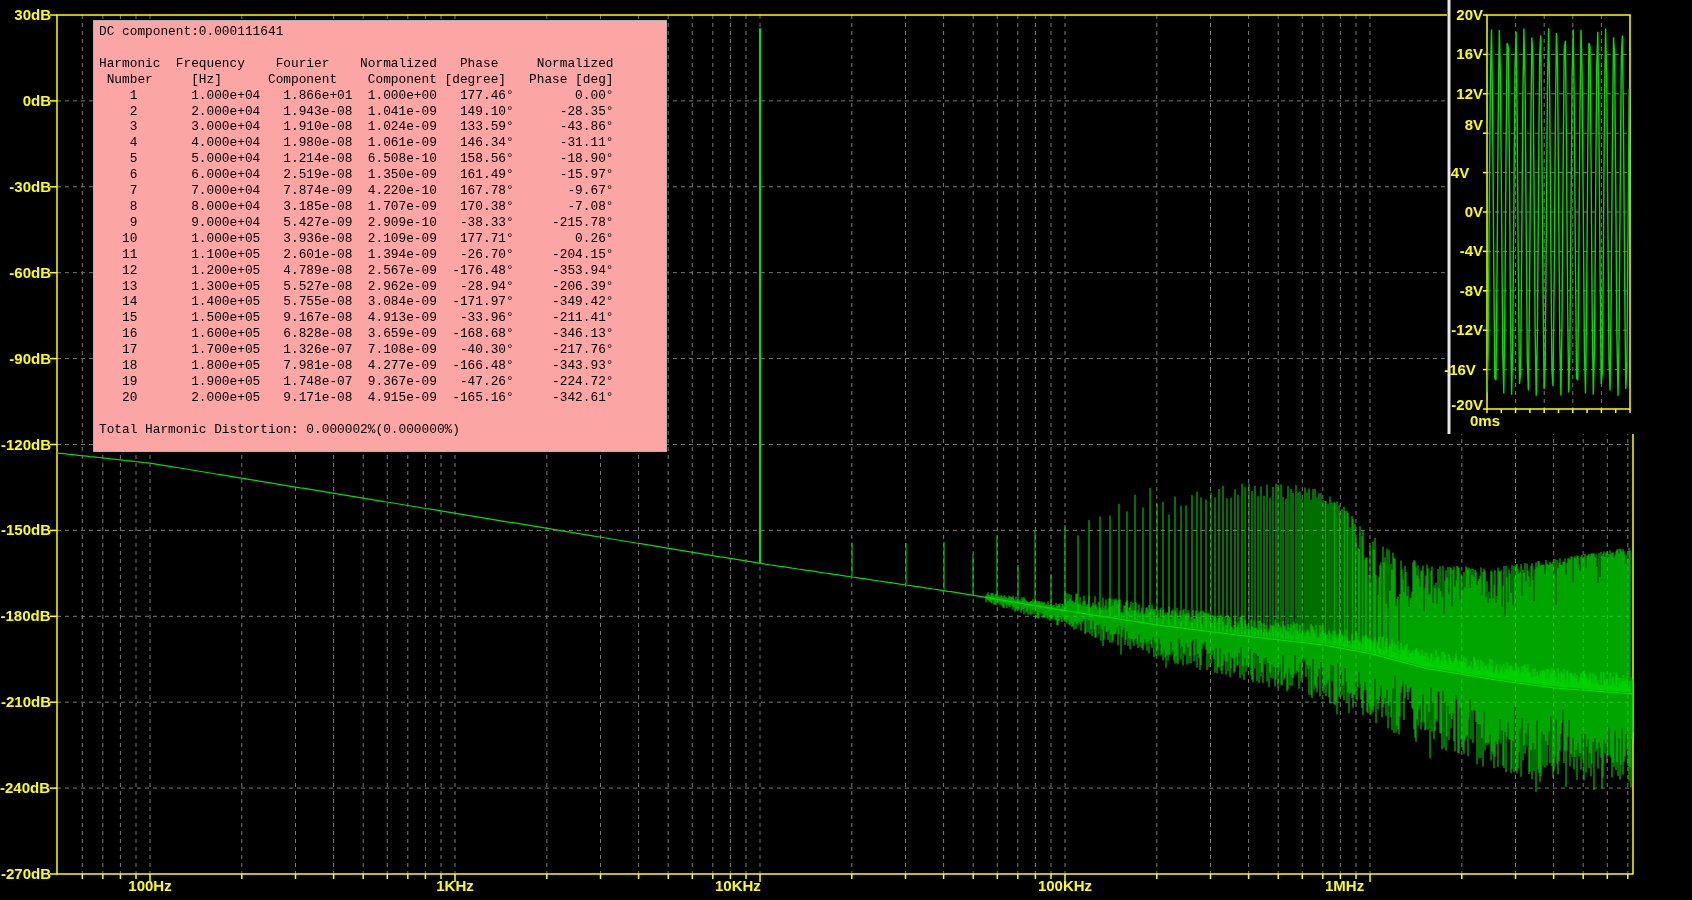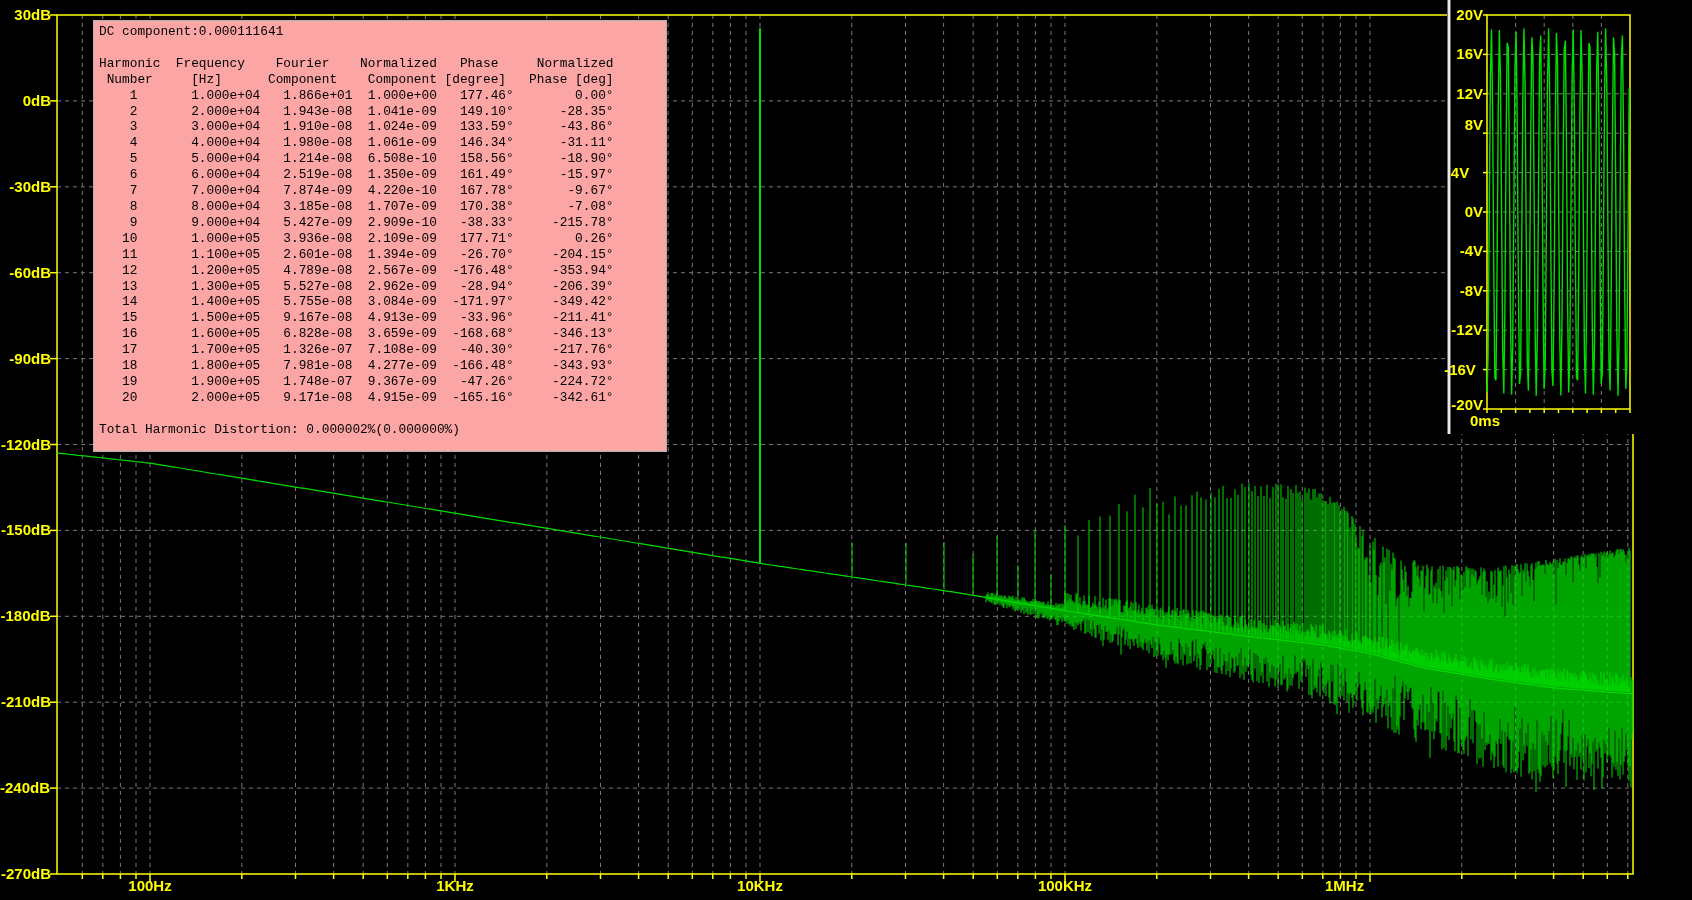--- a/index.html
+++ b/index.html
@@ -202,21 +202,21 @@
       <div class="axlbl" style="left: 0px; width: 51px; text-align: right; top: 264px;">-60dB</div>
       <div class="axlbl" style="left: 0px; width: 51px; text-align: right; top: 350px;">-90dB</div>
       <div class="axlbl" style="left: 0px; width: 51px; text-align: right; top: 436px;">-120dB</div>
       <div class="axlbl" style="left: 0px; width: 51px; text-align: right; top: 521px;">-150dB</div>
       <div class="axlbl" style="left: 0px; width: 51px; text-align: center; top: 607px;">-180dB</div>
       <div class="axlbl" style="left: 0px; width: 51px; text-align: right; top: 693px;">-210dB</div>
       <div class="axlbl" style="left: 0px; width: 51px; text-align: left; top: 779px;">-240dB</div>
       <div class="axlbl" style="left: 0px; width: 51px; text-align: right; top: 865px;">-270dB</div>
       <div class="axlbl" style="left: 105px; width: 90px; text-align: center; top: 877px;">100Hz</div>
       <div class="axlbl" style="left: 410px; width: 90px; text-align: center; top: 877px;">1KHz</div>
-      <div class="axlbl" style="left: 715px; width: 90px; text-align: center; top: 877px;">10KHz</div>
+      <div class="axlbl" style="left: 715px; width: 90px; top: 877px;">10KHz</div>
       <div class="axlbl" style="left: 1020px; width: 90px; text-align: center; top: 877px;">100KHz</div>
       <div class="axlbl" style="left: 1325px; width: 90px; text-align: left; top: 877px;">1MHz</div>
       <div class="axlbl" style="left: 1437px; width: 46px; text-align: right; top: 6px;">20V</div>
       <div class="axlbl" style="left: 1437px; width: 46px; text-align: right; top: 45px;">16V</div>
       <div class="axlbl" style="left: 1437px; width: 46px; text-align: right; top: 85px;">12V</div>
       <div class="axlbl" style="left: 1437px; width: 46px; text-align: right; top: 116px;">8V</div>
       <div class="axlbl" style="left: 1437px; width: 46px; text-align: center; top: 164px;">4V</div>
       <div class="axlbl" style="left: 1437px; width: 46px; text-align: right; top: 203px;">0V</div>
       <div class="axlbl" style="left: 1437px; width: 46px; text-align: right; top: 242px;">-4V</div>
       <div class="axlbl" style="left: 1437px; width: 46px; text-align: right; top: 282px;">-8V</div>

